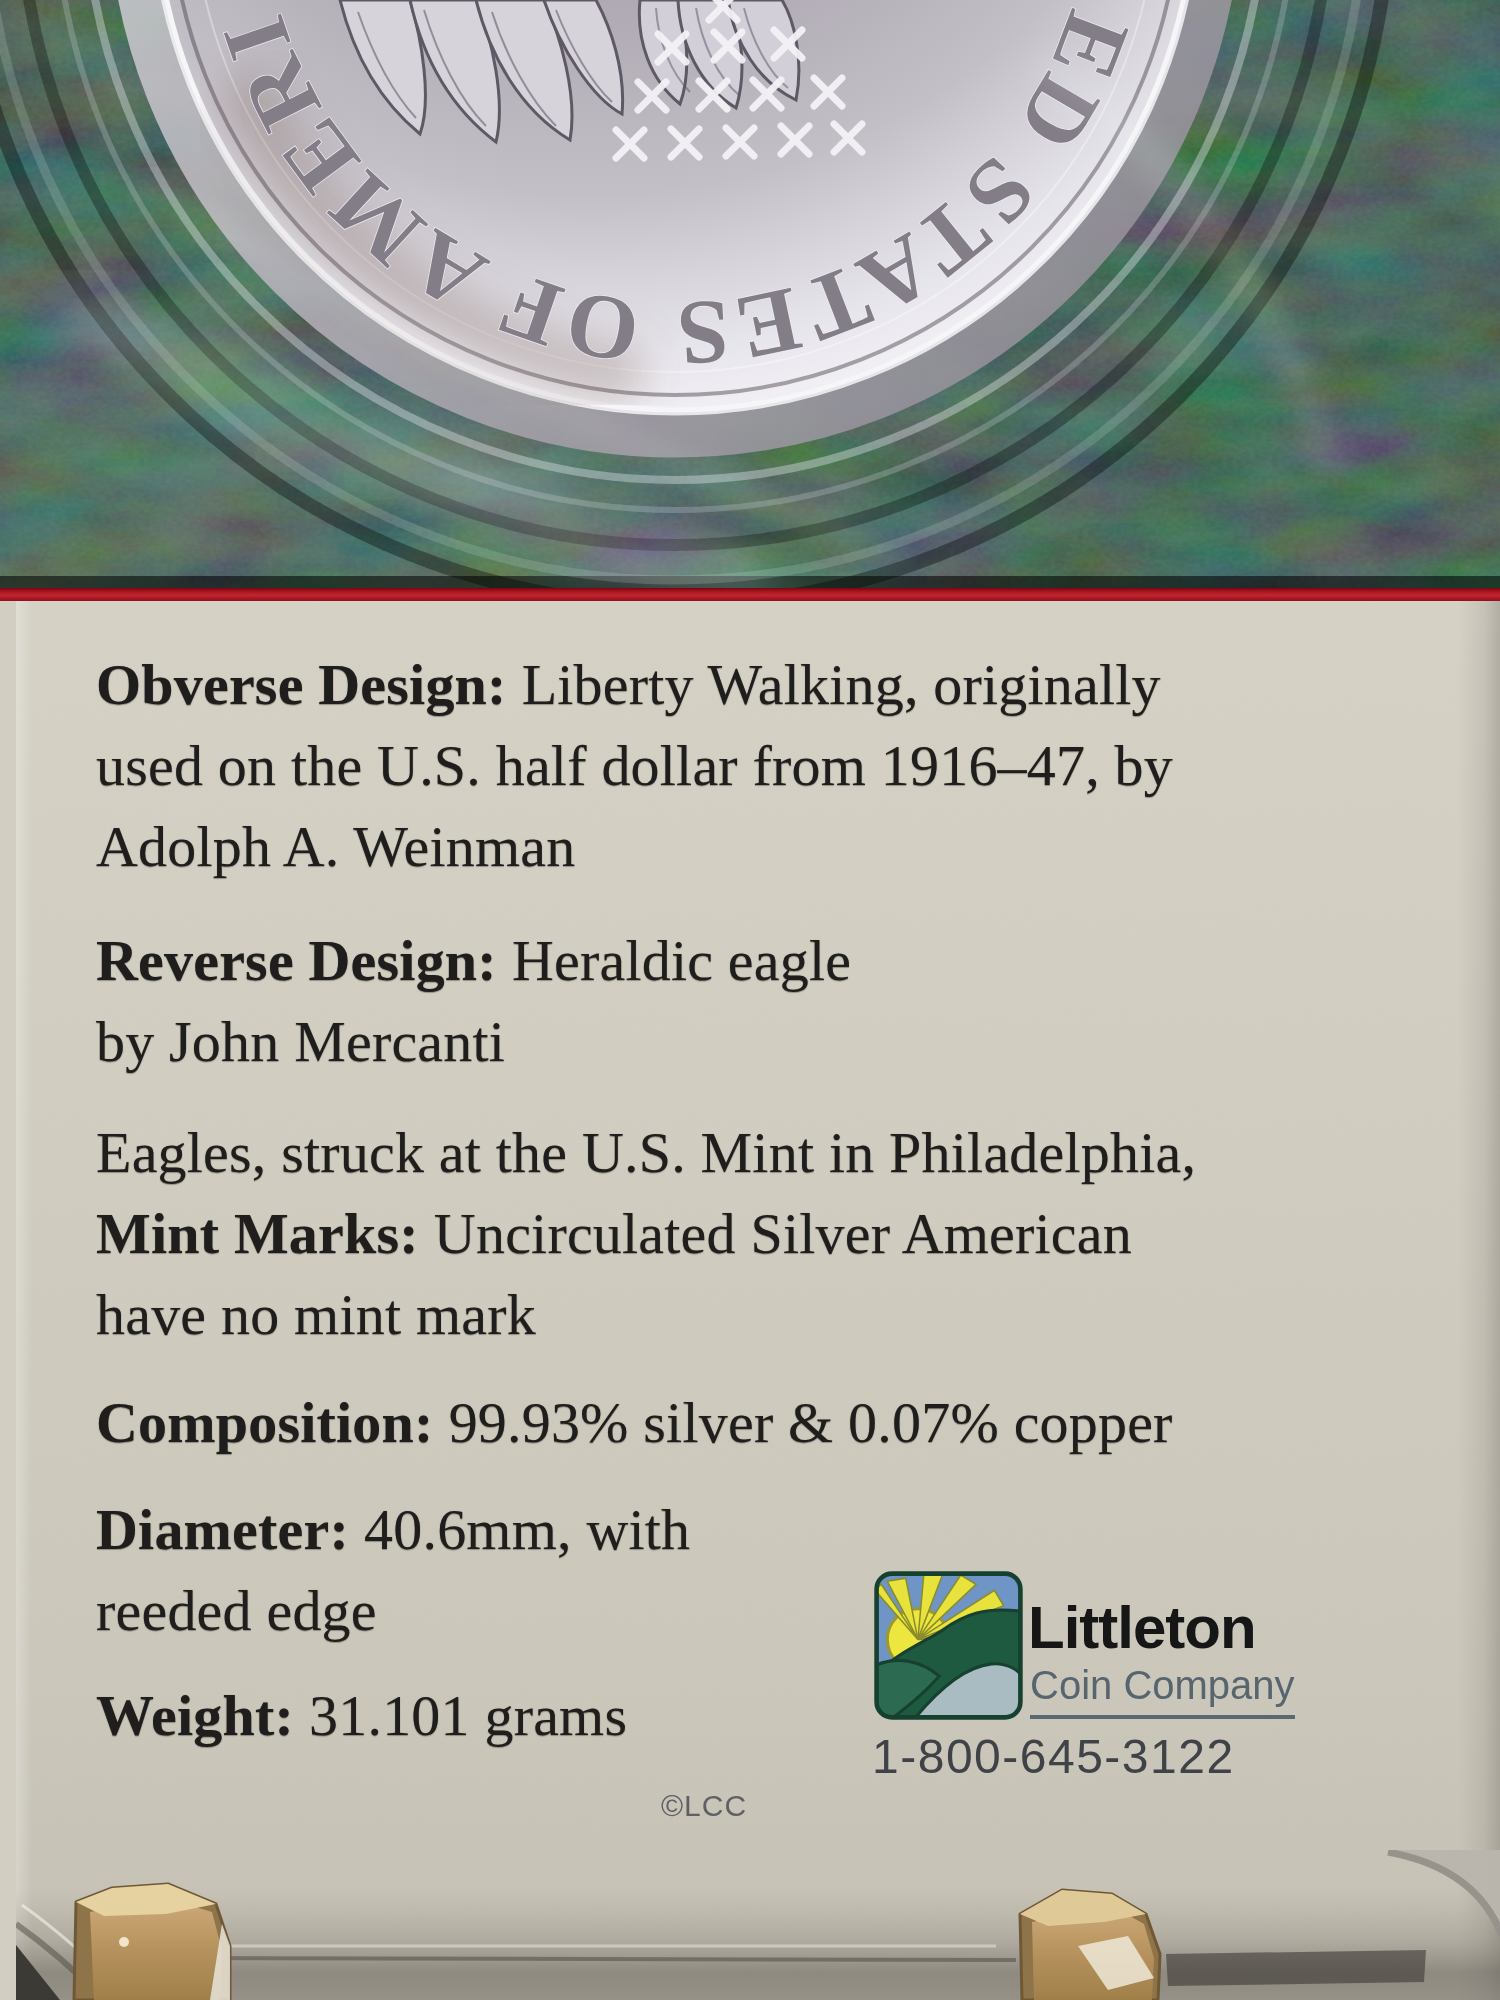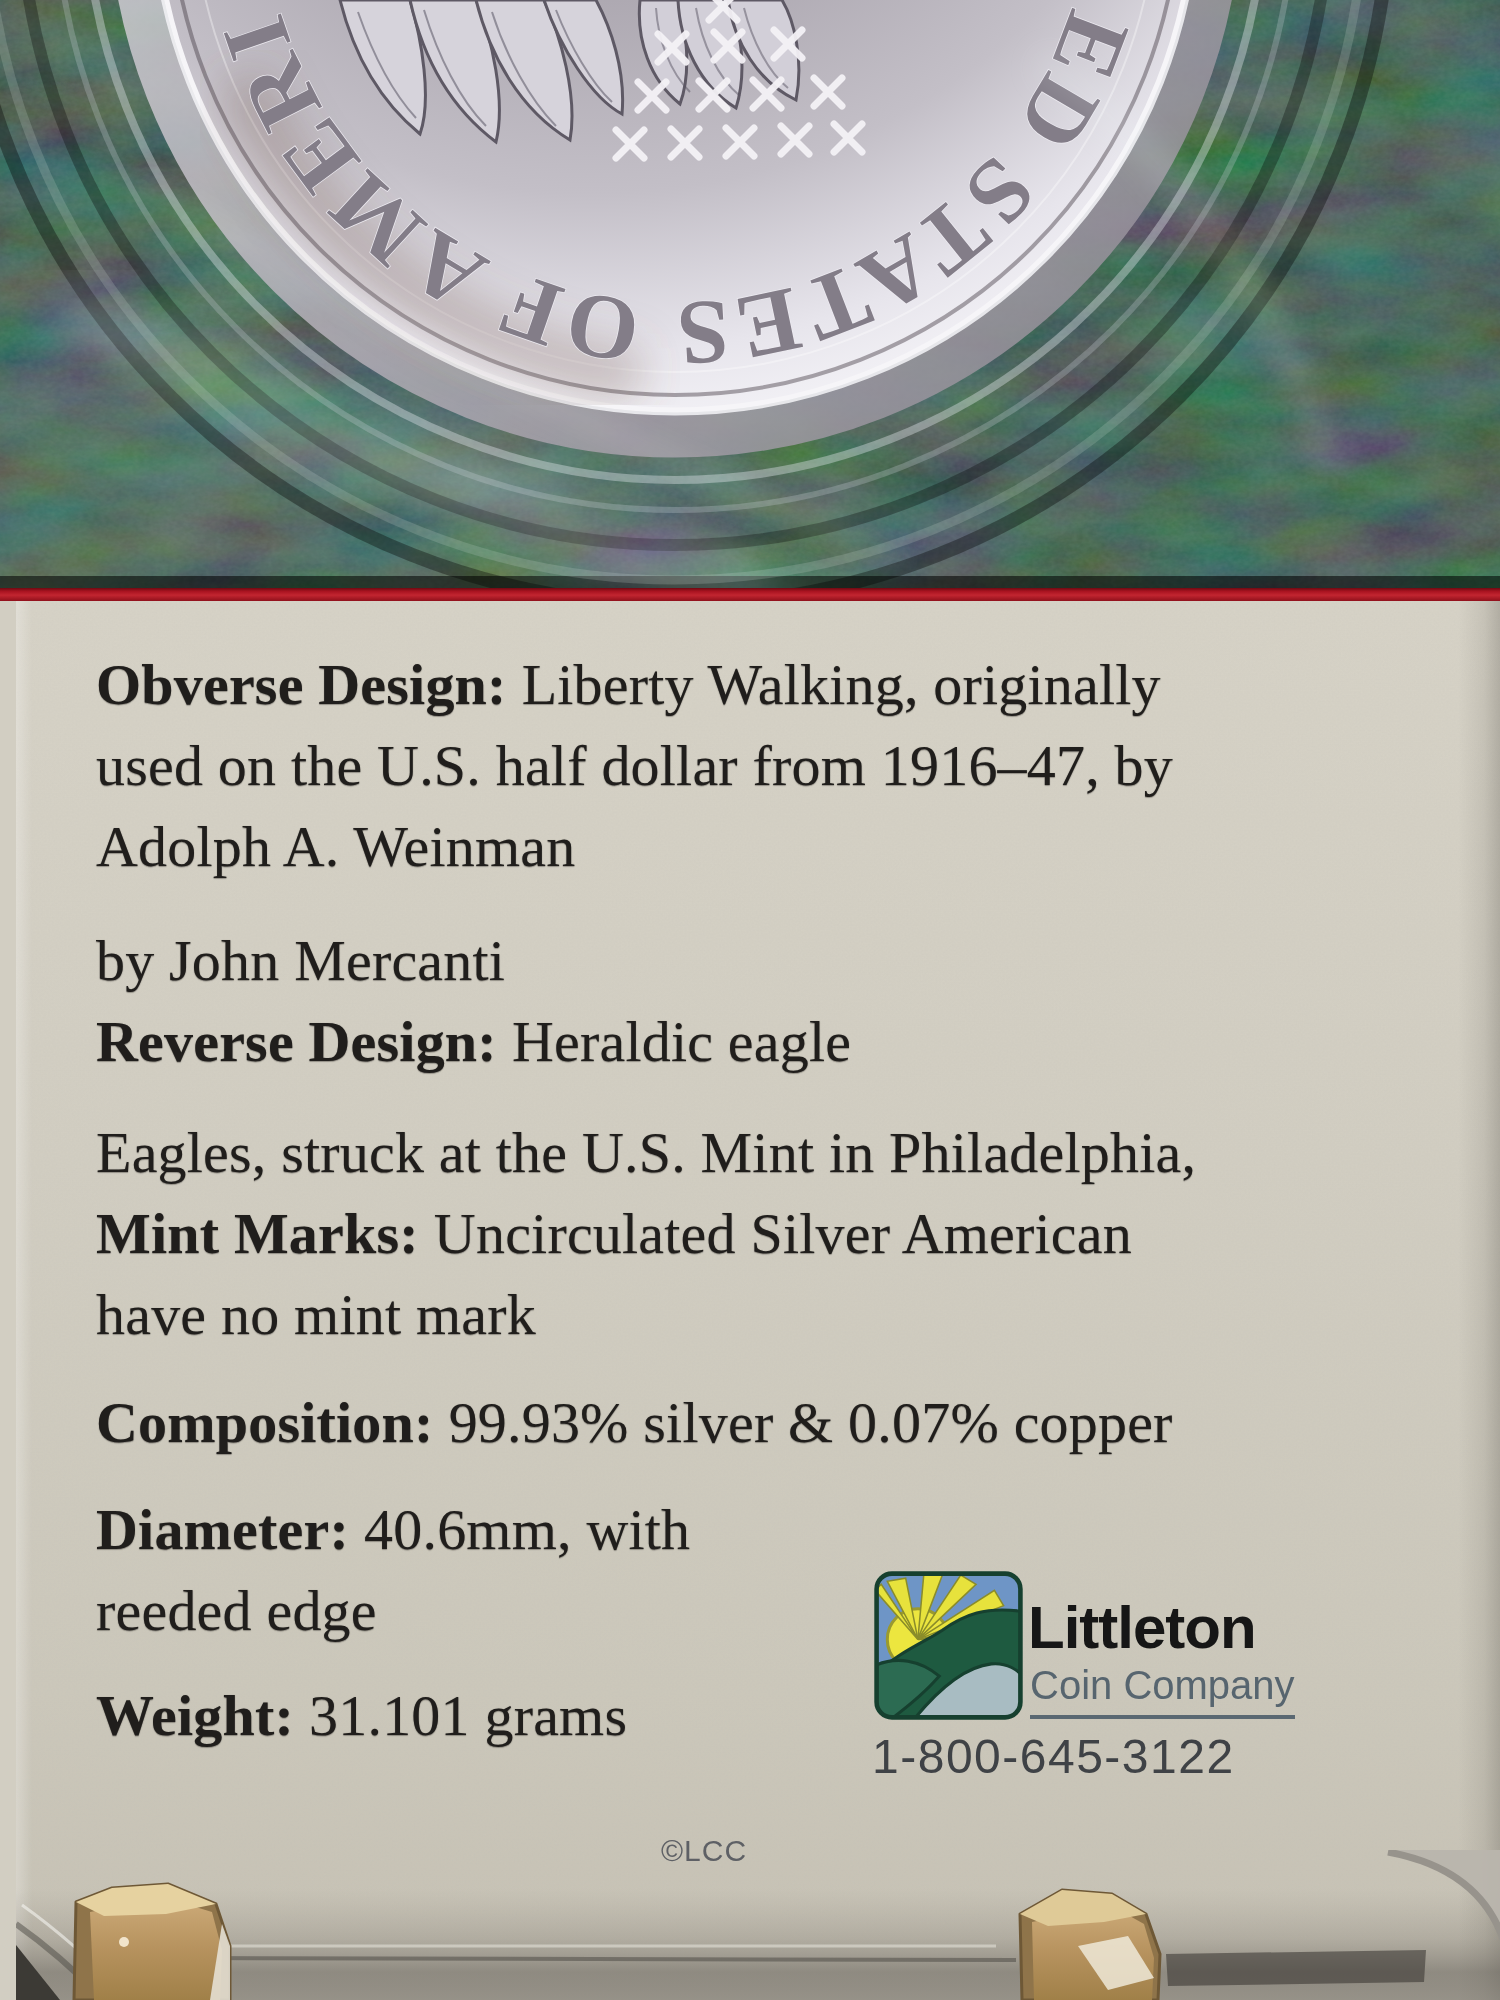--- a/index.html
+++ b/index.html
@@ -32,21 +32,21 @@
 
   
   .logo-icon{position:absolute;left:856px;top:968px;width:153px;height:153px;}
   .logo-name{position:absolute;left:1012px;top:992px;font-family:"Liberation Sans",sans-serif;
              font-weight:bold;font-size:60px;letter-spacing:-1px;color:#161616;}
   .logo-sub{position:absolute;left:1014px;top:1062px;font-family:"Liberation Sans",sans-serif;
             font-size:40px;color:#57656f;padding-bottom:7px;border-bottom:4px solid #5a6872;}
   .logo-phone{position:absolute;left:856px;top:1128px;font-family:"Liberation Sans",sans-serif;
               font-size:48px;letter-spacing:1.5px;color:#3f4246;}
   .copyright{position:absolute;left:645px;top:1188px;font-family:"Liberation Sans",sans-serif;
-             font-size:30px;letter-spacing:1px;color:#5e6065;margin-top:45px;}
+             font-size:30px;letter-spacing:1px;color:#5e6065;}
 
   .bottom-overlay{position:absolute;left:0;bottom:0;width:1500px;height:150px;}
 </style>
 </head>
 <body>
 
 <div class="stage">
 
   <div class="leather">
     <svg width="1500" height="588" viewBox="0 0 1500 588">
@@ -191,22 +191,22 @@
       <rect width="1500" height="1399" filter="url(#paperNoise)"></rect>
     </svg>
 
     <div class="para p1">
       <div><b>Obverse Design:</b><span>Liberty Walking, originally</span></div>
       <div>used on the U.S. half dollar from 1916–47, by</div>
       <div>Adolph A. Weinman</div>
     </div>
 
     <div class="para p2">
+      <div><b>Reverse Design:</b><span>Heraldic eagle</span></div>
       <div>by John Mercanti</div>
-      <div><b>Reverse Design:</b><span>Heraldic eagle</span></div>
     </div>
 
     <div class="para p3">
       <div>Eagles, struck at the U.S. Mint in Philadelphia,</div>
       <div><b>Mint Marks:</b><span>Uncirculated Silver American</span></div>
       <div>have no mint mark</div>
     </div>
 
     <div class="para p4">
       <div><b>Composition:</b><span>99.93% silver &amp; 0.07% copper</span></div>

